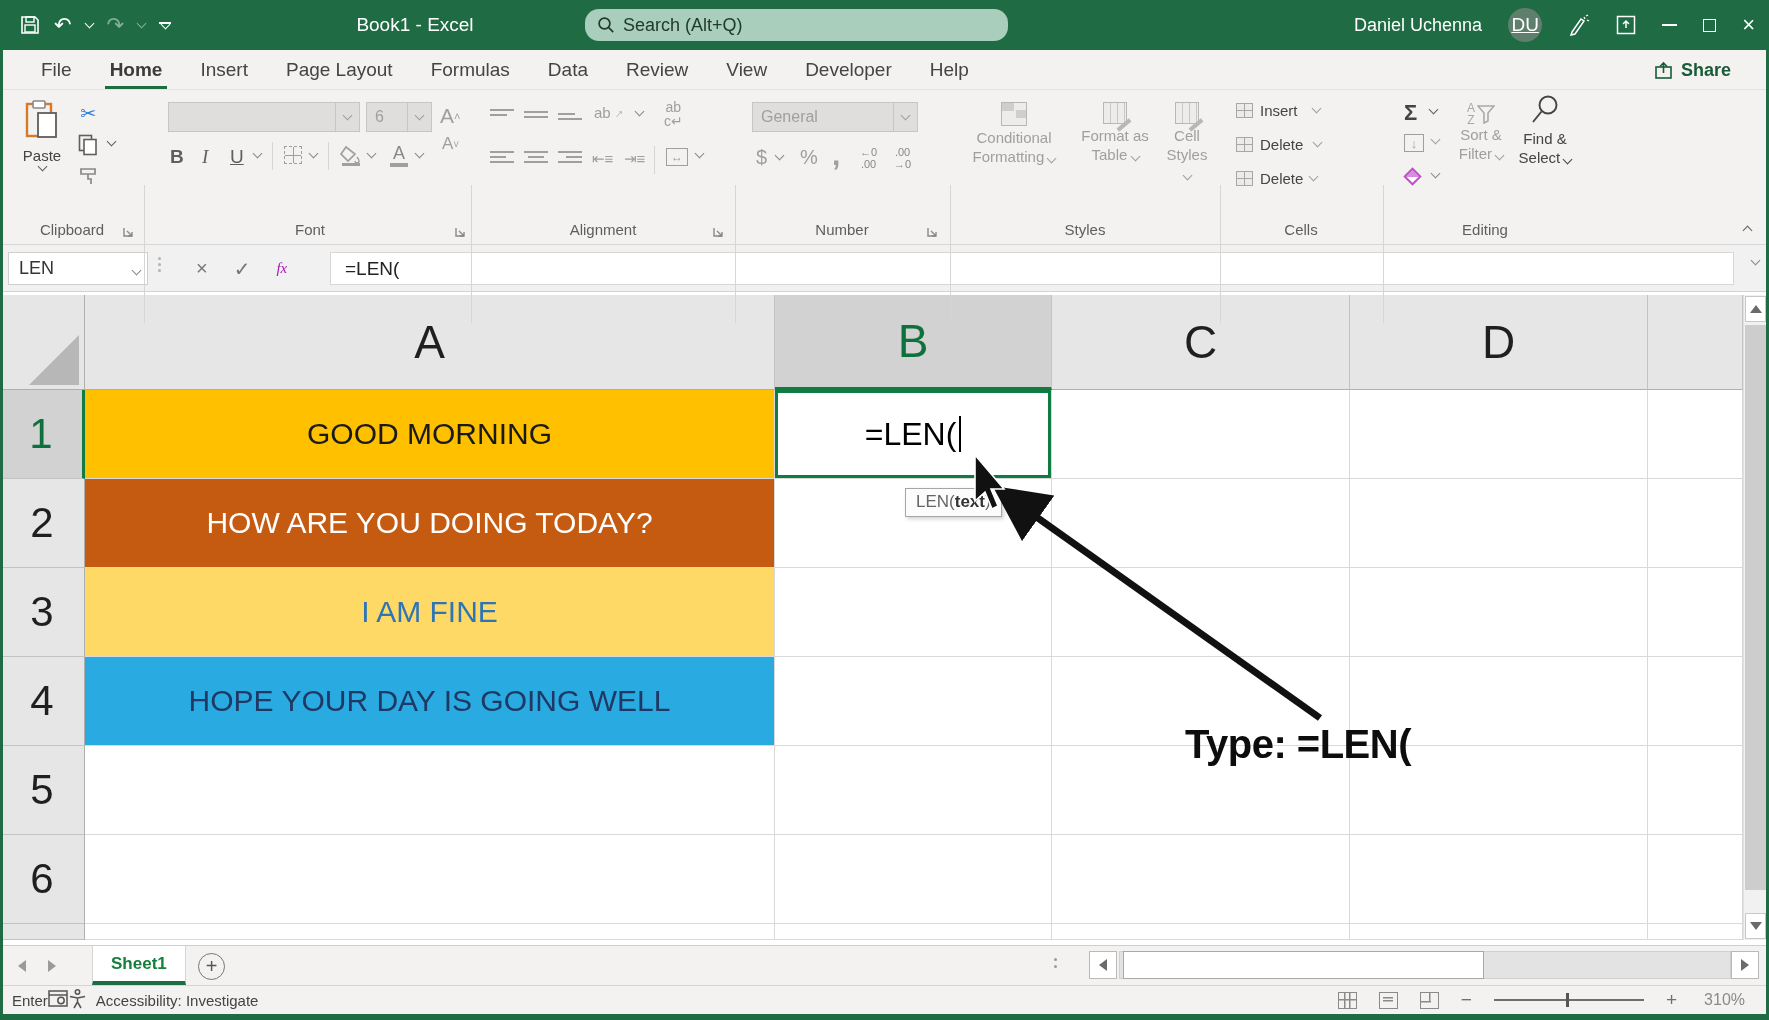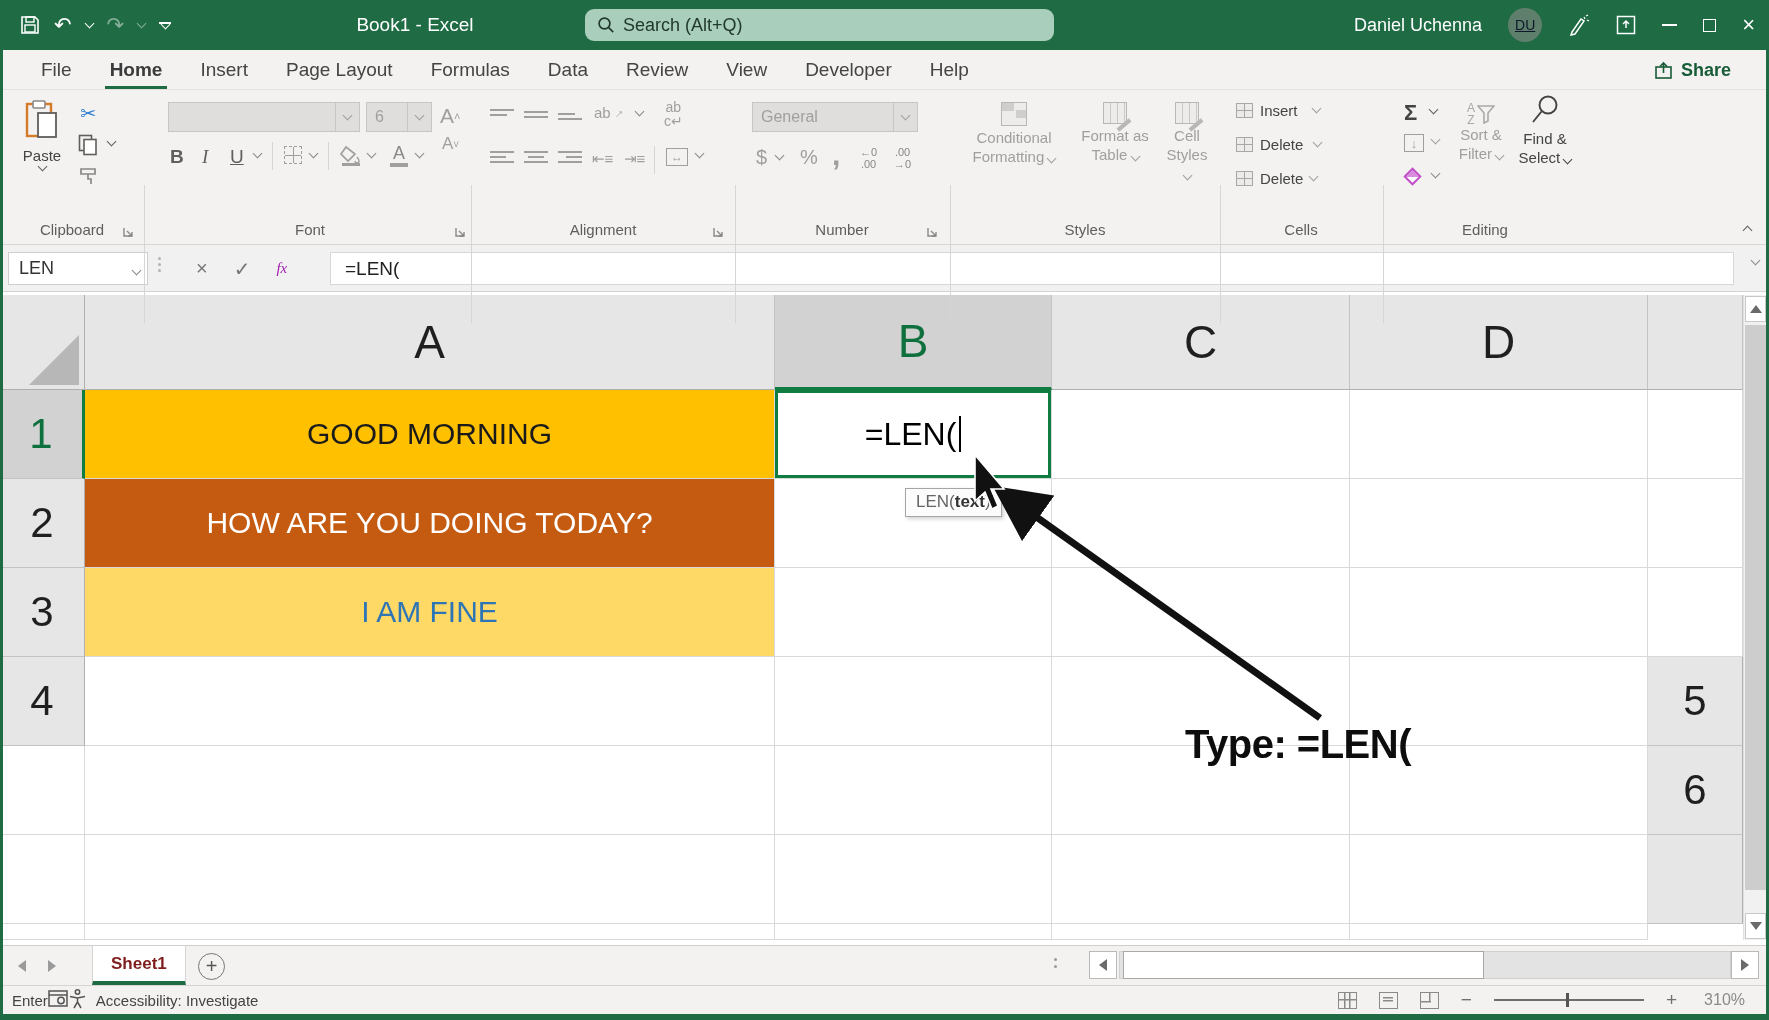--- a/index.html
+++ b/index.html
@@ -17,26 +17,26 @@
   .titlebar{left:0;top:0;width:1769px;height:50px;background:#1E6B44;color:#fff;z-index:50;}
   .titlebar .qat{position:absolute;left:20px;top:0;height:50px;display:flex;align-items:center;gap:14px;}
   .tb-ic{display:inline-flex;align-items:center;justify-content:center;color:#fff;}
   .dim{opacity:.45;}
   .cv{width:7px;height:7px;border-right:1.6px solid currentColor;border-bottom:1.6px solid currentColor;
       transform:rotate(45deg);display:inline-block;margin-top:-4px;}
   .qat-custom{display:inline-flex;flex-direction:column;align-items:center;gap:1px;}
   .qat-custom .bar{width:12px;height:2px;background:#fff;}
   .tb-title{position:absolute;left:300px;top:0;width:230px;height:50px;display:flex;align-items:center;
       justify-content:center;font-size:19px;color:#fff;}
-  .searchbox{position:absolute;left:585px;top:9px;width:469px;height:32px;background:#A9CEBB;border-radius:9px;
+  .searchbox{position:absolute;left:585px;top:9px;width:423px;height:32px;background:#A9CEBB;border-radius:14px;
       display:flex;align-items:center;gap:12px;padding-left:38px;color:#223A2D;font-size:18px;cursor:text;}
   .tb-right{position:absolute;right:14px;top:0;height:50px;display:flex;align-items:center;gap:26px;}
   .username{font-size:18px;color:#fff;}
-  .avatar{width:34px;height:34px;border-radius:50%;background:#5F7F6D;color:#0f172a;display:flex;align-items:center;
-      justify-content:center;font-size:14px;text-decoration:underline;}
+  .avatar{width:34px;height:34px;border-radius:50%;background:#5F7F6D;color:#ffffff;display:flex;align-items:center;
+      justify-content:center;font-size:19px;text-decoration:underline;}
   .win-min{width:15px;height:2px;background:#fff;display:inline-block;}
   .win-max{width:13px;height:13px;border:1.7px solid #fff;display:inline-block;}
   .win-x{font-size:22px;line-height:1;}
 
   
   .tabsrow{left:0;top:50px;width:1769px;height:40px;background:#F3F2F1;display:flex;align-items:center;
       padding-left:22px;z-index:40;border-bottom:1px solid #E4E2E0;}
   .rtab{position:relative;height:100%;display:flex;align-items:center;padding:0 19px;font-size:19px;color:#444;cursor:pointer;}
   .rtab.active{font-weight:700;color:#3b3b3b;}
   .rtab.active::after{content:"";position:absolute;left:14px;right:14px;bottom:0;height:3px;background:#1E6B44;}
@@ -124,21 +124,21 @@
   .tri-dn{width:0;height:0;border-left:6px solid transparent;border-right:6px solid transparent;border-top:8px solid #6a6a6a;}
   .tri-lf{width:0;height:0;border-top:6px solid transparent;border-bottom:6px solid transparent;border-right:8px solid #6a6a6a;}
   .tri-rt{width:0;height:0;border-top:6px solid transparent;border-bottom:6px solid transparent;border-left:8px solid #6a6a6a;}
   .vs-thumb{position:absolute;left:1px;top:30px;width:21px;height:565px;background:#CDCDCD;cursor:grab;}
 
   
   .sheetbar{left:0;top:945px;width:1769px;height:40px;background:#F3F2F1;border-top:1px solid #CFCFCF;z-index:30;}
   .nav-arrows{position:absolute;left:18px;top:0;height:100%;display:flex;align-items:center;gap:22px;color:#9a9a9a;}
   .sheettab{position:absolute;left:92px;top:0;height:100%;padding:0 18px;background:#fff;border-left:1px solid #D5D5D5;
       border-right:1px solid #D5D5D5;border-bottom:4px solid #1E6B44;display:flex;align-items:center;
-      font-size:17px;font-weight:700;color:#7f1d1d;cursor:pointer;}
+      font-size:17px;font-weight:700;color:#15803d;cursor:pointer;}
   .addsheet{position:absolute;left:198px;top:7px;width:27px;height:27px;border:1.5px solid #767676;border-radius:50%;
       color:#555;display:flex;align-items:center;justify-content:center;font-size:20px;cursor:pointer;}
   .hs-dots{position:absolute;left:1054px;top:12px;display:flex;flex-direction:column;gap:4px;}
   .hs-dots b{width:3px;height:3px;background:#9a9a9a;border-radius:50%;}
   .hs-btn{position:absolute;top:5px;width:28px;height:28px;background:#fff;border:1px solid #B9B9B9;
       display:flex;align-items:center;justify-content:center;cursor:pointer;}
   .hs-track{position:absolute;left:1119px;top:5px;width:612px;height:28px;background:#E3E3E3;border:1px solid #D0D0D0;}
   .hs-thumb{position:absolute;left:1123px;top:5px;width:361px;height:28px;background:#fff;border:1px solid #A8A8A8;cursor:grab;}
 
   
@@ -527,20 +527,21 @@
   <div class="cell"></div>
 
   <div class="rh">3</div>
   <div class="cell" style="background:#FFD966;color:#2E75B6">I AM FINE</div>
   <div class="cell"></div>
   <div class="cell"></div>
   <div class="cell"></div>
   <div class="cell"></div>
 
   <div class="rh">4</div>
+  <div class="cell" style="background:#29ABE2;color:#1F3864">HOPE YOUR DAY IS GOING WELL</div>
   <div class="cell"></div>
   <div class="cell"></div>
   <div class="cell"></div>
   <div class="cell"></div>
 
   <div class="rh">5</div>
   <div class="cell"></div>
   <div class="cell"></div>
   <div class="cell"></div>
   <div class="cell"></div>

